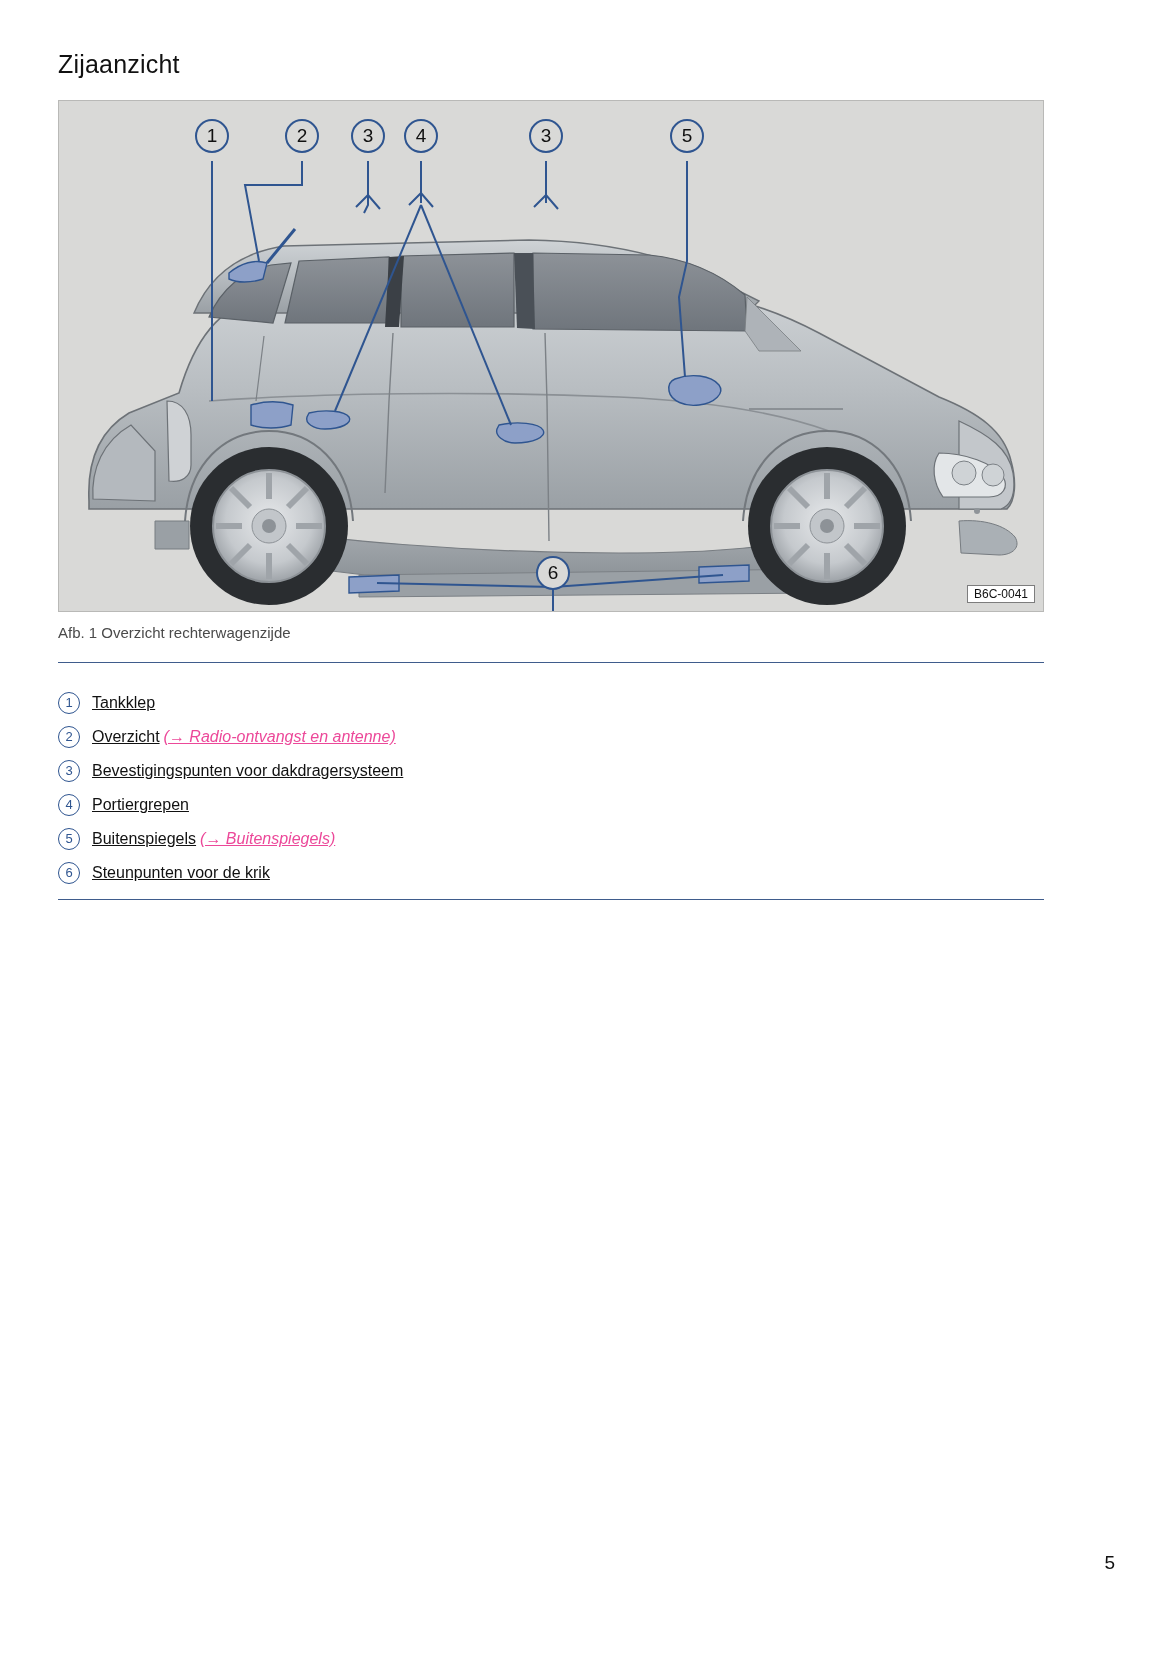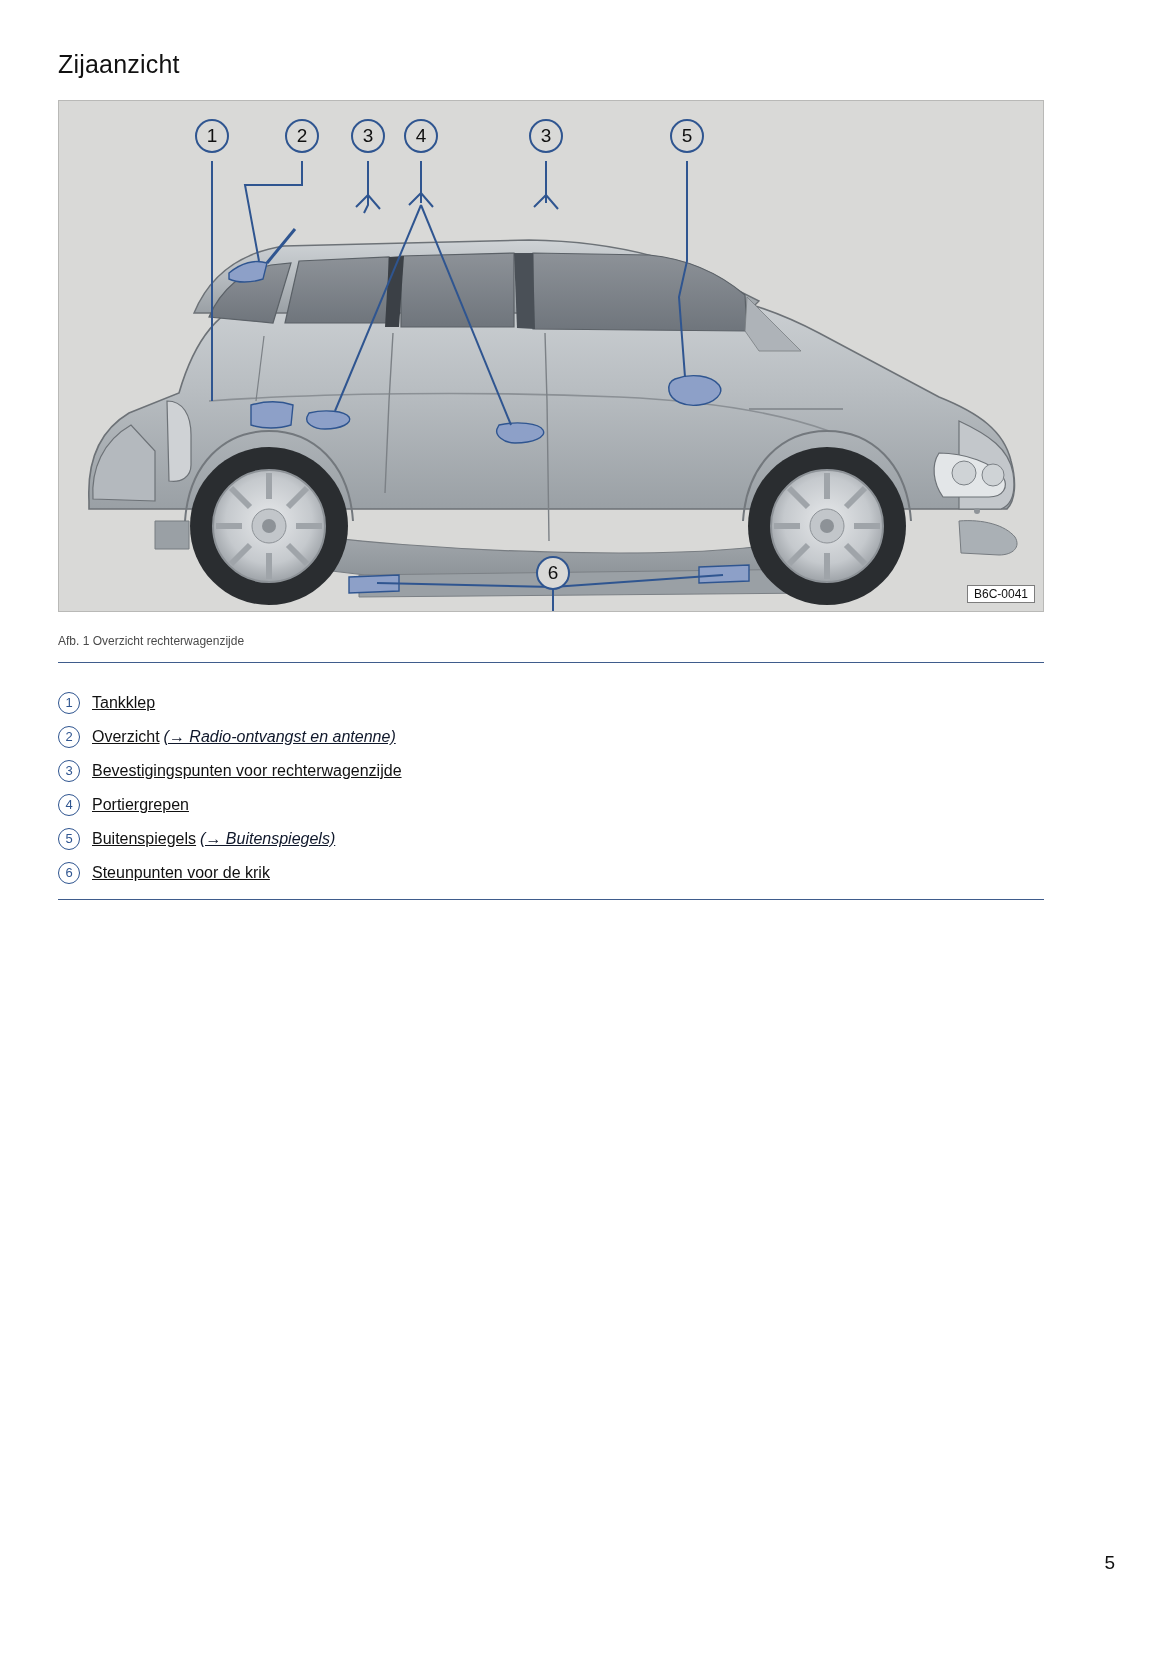--- a/index.html
+++ b/index.html
@@ -29,23 +29,22 @@
     left:58px; top:100px;
     width:986px; height:512px;
     background:#d9d9d7;
     border:1px solid #b9b9b7;
     box-sizing:border-box;
     overflow:hidden;
   }
   .fig-caption {
     position:absolute;
     left:58px; top:624px;
-    font-size:12px;
+    font-size:15px;
     color:#4a4a4a;
-    margin-top:10px;
   }
   .rule {
     position:absolute;
     left:58px;
     width:986px;
     height:1px;
     background:#3f5c8c;
   }
   .rule.top { top:662px; }
   .rule.bottom { top:899px; }
@@ -70,21 +69,21 @@
     color:#2f5590;
     font-size:13px;
     line-height:20px;
     text-align:center;
     margin-right:12px;
     background:#fff;
     box-sizing:border-box;
   }
   .legend-text { white-space:nowrap;text-decoration:underline; }
   .xref {
-    color:#0f172a;
+    color:#ec4899;
     font-style:italic;
     text-decoration:underline;
     margin-left:4px;
   }
   .page-num {
     position:absolute;
     right:58px; top:1552px;
     font-size:19px;
     color:#111;
   }
@@ -290,21 +289,21 @@
       <span class="circ">1</span>
       <span class="legend-text">Tankklep</span>
     </div>
     <div class="legend-row">
       <span class="circ">2</span>
       <span class="legend-text">Overzicht</span>
       <span class="xref">(→ Radio-ontvangst en antenne)</span>
     </div>
     <div class="legend-row">
       <span class="circ">3</span>
-      <span class="legend-text">Bevestigingspunten voor rechterwagenzijde</span>
+      <span class="legend-text">Bevestigingspunten voor dakdragersysteem</span>
     </div>
     <div class="legend-row">
       <span class="circ">4</span>
       <span class="legend-text">Portiergrepen</span>
     </div>
     <div class="legend-row">
       <span class="circ">5</span>
       <span class="legend-text">Buitenspiegels</span>
       <span class="xref">(→ Buitenspiegels)</span>
     </div>

